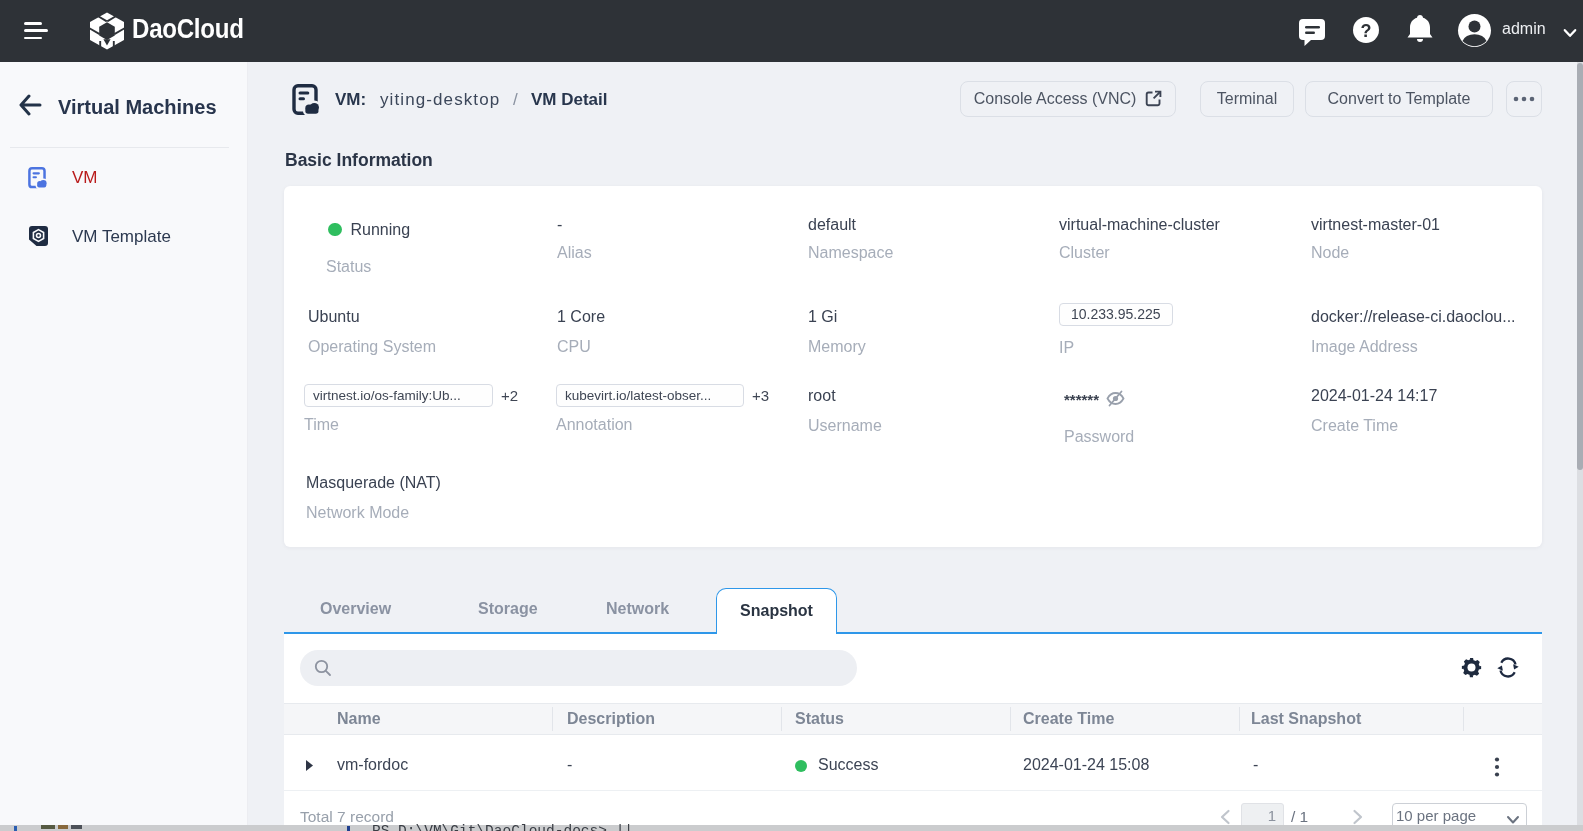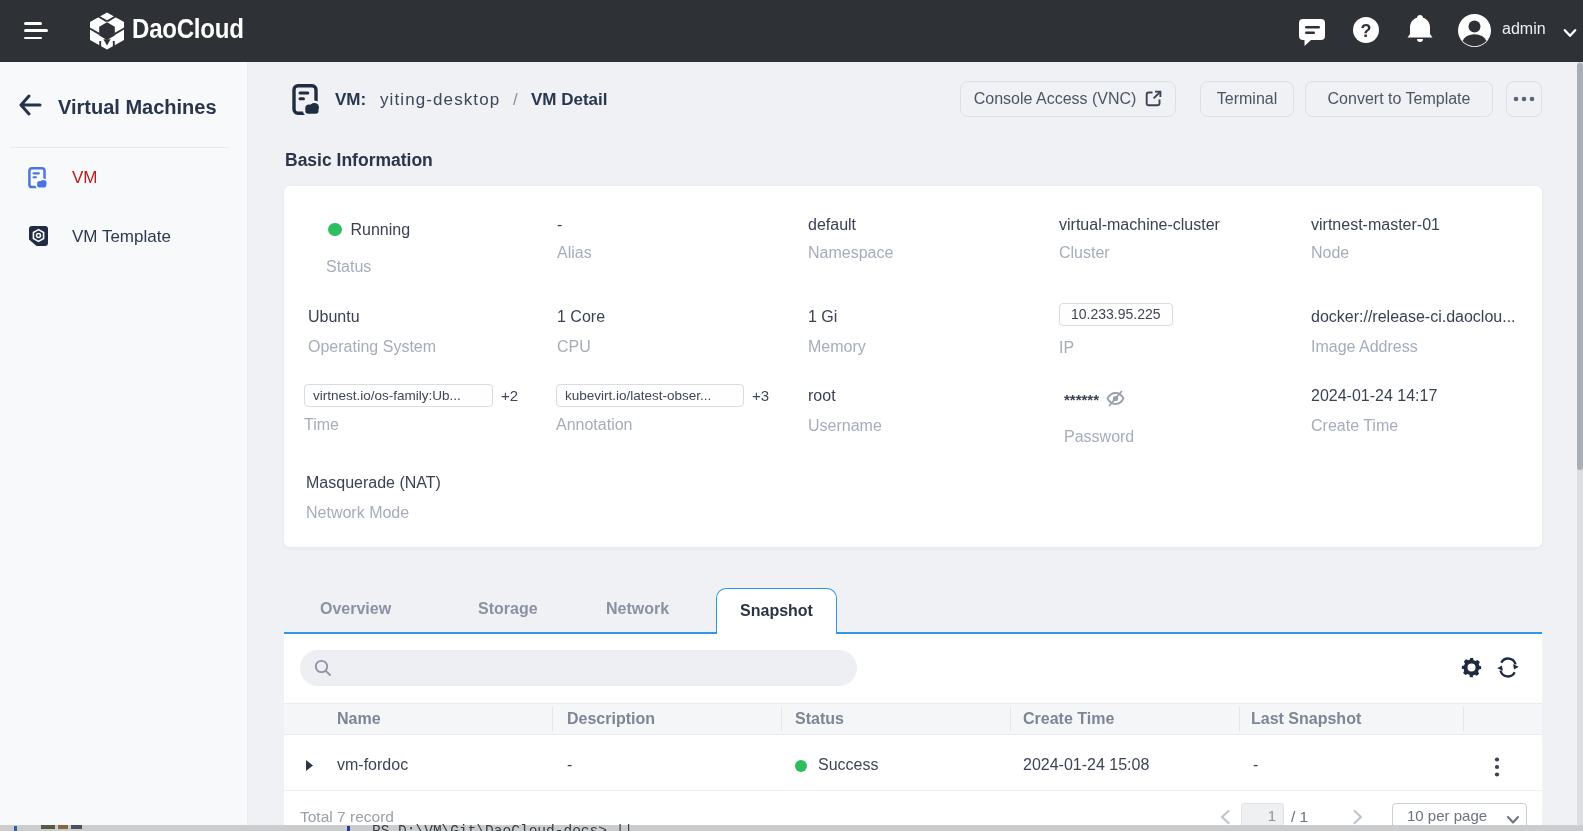--- a/index.html
+++ b/index.html
@@ -39,21 +39,21 @@
 
 #thead { left:284px; top:703px; width:1258px; height:32px; background:#f5f6f8; border-top:1px solid #e7eaee; border-bottom:1px solid #e7eaee; }
 .th { position:absolute; top:710px; font-size:16px; font-weight:bold; color:#7d8695; }
 .tsep { position:absolute; top:707px; width:1px; height:24px; background:#e2e5ea; }
 .td { position:absolute; top:756px; font-size:16px; color:#3c4454; }
 #rowborder { left:284px; top:790px; width:1258px; height:1px; background:#edf0f3; }
 
 #totalrec { left:300px; top:808px; font-size:15.5px; color:#98a0ab; }
 #pgbox { left:1241px; top:803px; width:43px; height:25px; background:#eef0f2; border:1px solid #e0e2e6; border-radius:3px; font-size:15px; color:#8b929e; text-align:right; line-height:23px; padding-right:7px; }
 #pgof { left:1291px; top:808px; font-size:15.5px; color:#6a7280; }
-#pgsel { left:1392px; top:803px; width:135px; height:26px; background:#fff; border:1px solid #ccd0d6; border-radius:4px; font-size:15px; color:#6b7380; line-height:24px; padding-left:14px; }
+#pgsel { left:1392px; top:803px; width:135px; height:26px; background:#fff; border:1px solid #ccd0d6; border-radius:4px; font-size:15px; color:#6b7380; line-height:24px; padding-left:3px; }
 
 #sctrack { left:1577px; top:62px; width:6px; height:764px; background:#dcdee2; }
 #scthumb { left:1577px; top:63px; width:6px; height:407px; background:#a9adb4; border-radius:3px; }
 
 #bstrip { left:0; top:825px; width:1583px; height:6px; background:#cbccce; z-index:9; }
 #termclip { left:372px; top:823px; width:285px; height:8px; overflow:hidden; z-index:11; font-family:"Liberation Mono", monospace; font-size:14.5px; color:#3a3e45; }
 </style>
 </head>
 <body>
 

